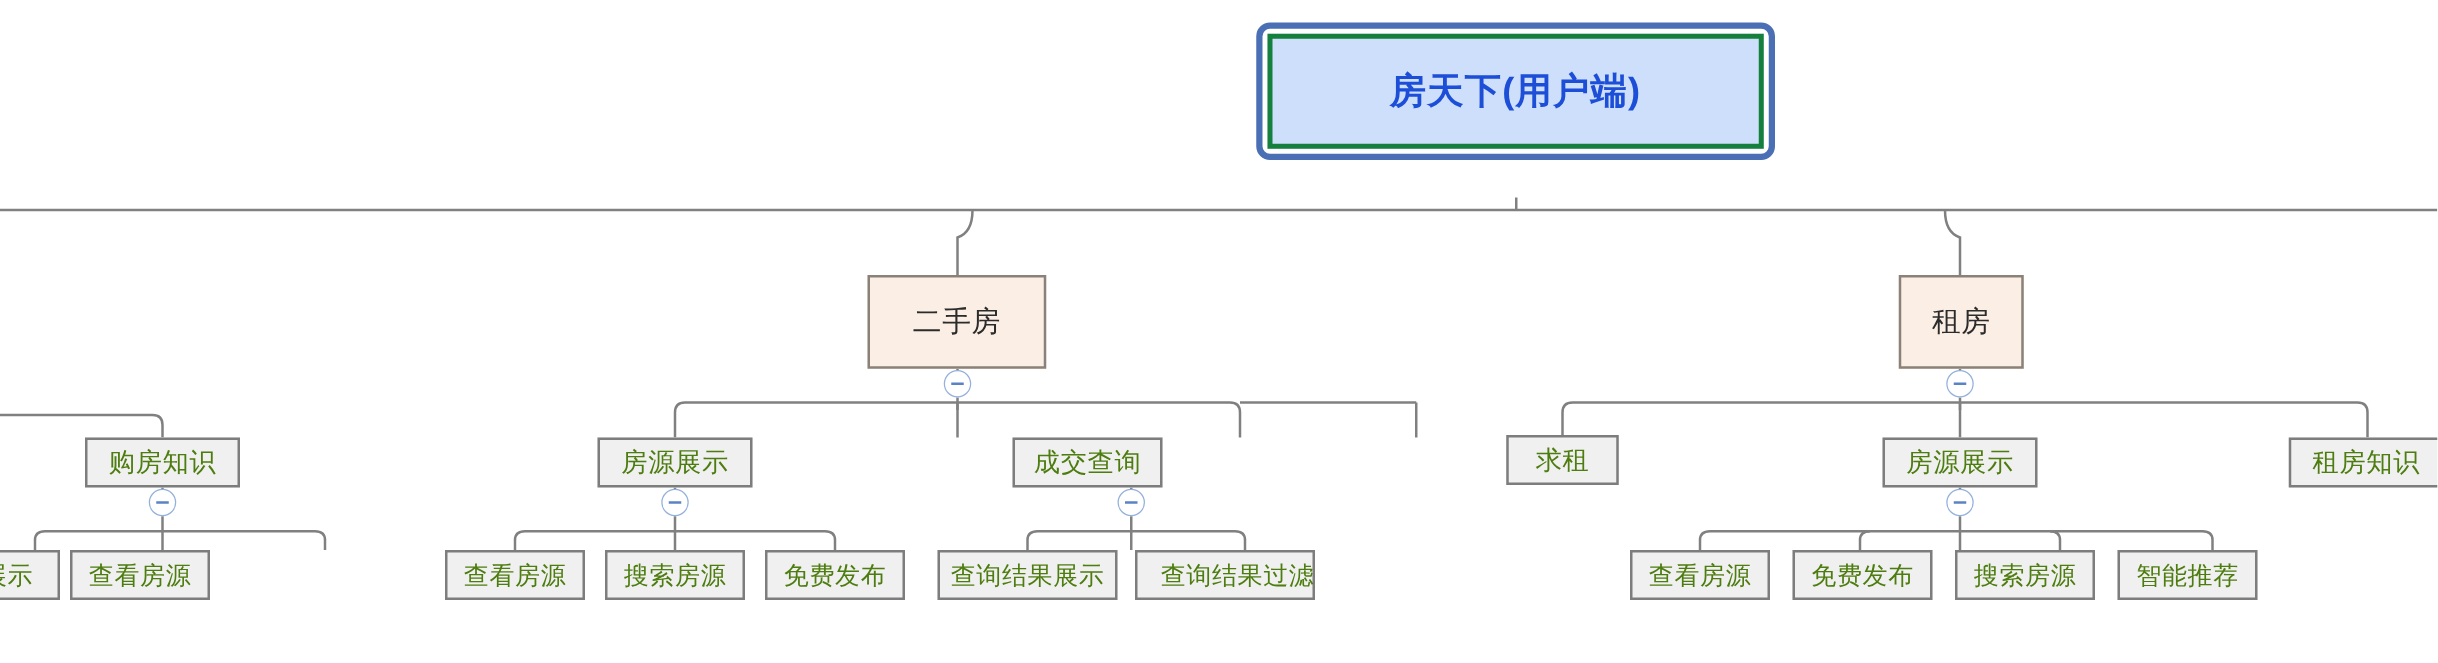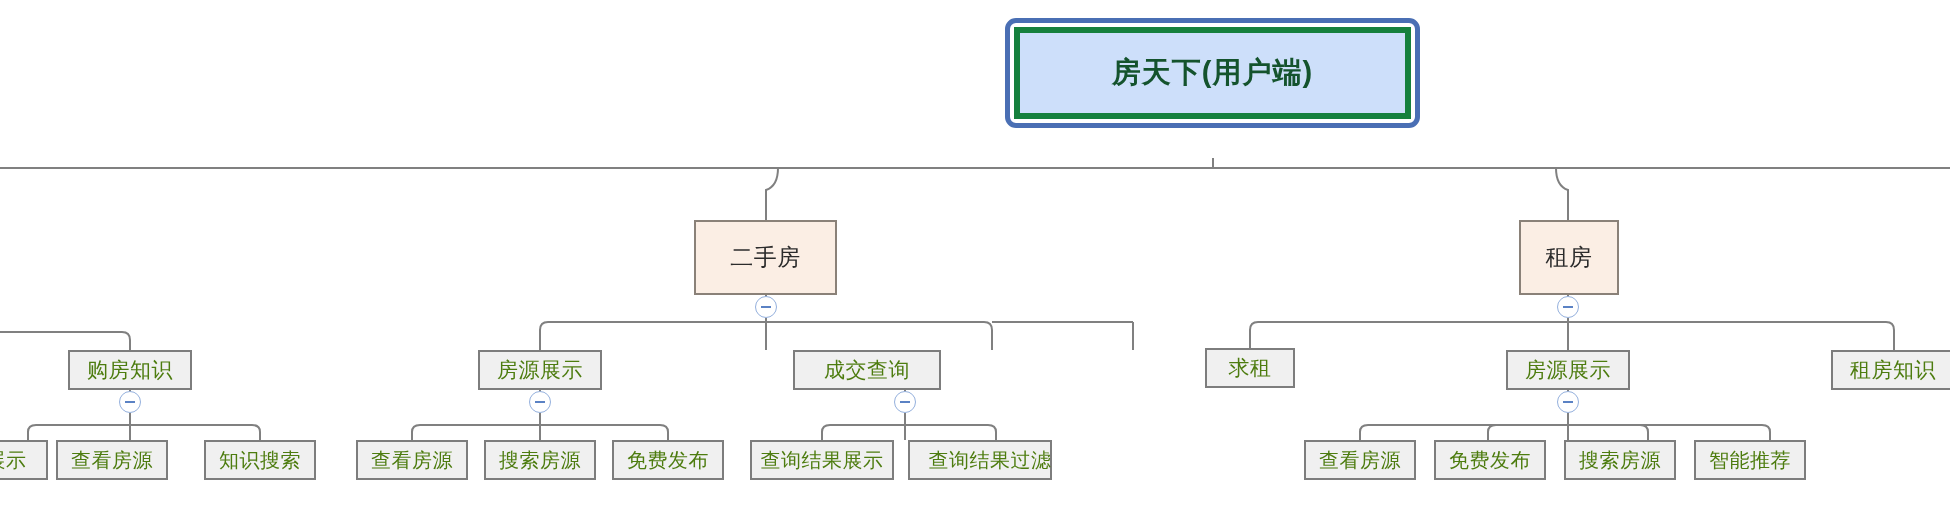--- a/index.html
+++ b/index.html
@@ -31,24 +31,24 @@
     justify-content: center;
     white-space: nowrap;
     color: #4d7c0f;
     background: #f0f0f0;
     border: 2px solid #808080;
     font-size: 21px;
     letter-spacing: 0.5px;
   }
   .node.root {
     background: #cddffa;
-    border: 6px solid #15803d;
+    border: 4px solid #15803d;
     font-size: 29px;
     font-weight: bold;
-    color: #14532d;
+    color: #1d4ed8;
     letter-spacing: 1px;
   }
   .root-halo {
     position: absolute;
     box-sizing: border-box;
     border: 5px solid #4a6fb4;
     border-radius: 11px;
     background: #ffffff;
   }
   .node.level2 {
@@ -154,37 +154,36 @@
 
   <div class="node level2" style="left:694px; top:220px; width:143px; height:75px;">二手房</div>
   <div class="toggle" style="left:755px; top:296px;"></div>
 
   <div class="node level2" style="left:1519px; top:220px; width:100px; height:75px;">租房</div>
   <div class="toggle" style="left:1557px; top:296px;"></div>
 
   <div class="node level3" style="left:478px; top:350px; width:124px; height:40px;">房源展示</div>
   <div class="toggle" style="left:529px; top:391px;"></div>
 
-  <div class="node level3" style="left:793px; top:350px; width:148px; height:40px;">成交查询</div>
+  <div class="node level3" style="left:810px; top:350px; width:120px; height:40px;">成交查询</div>
   <div class="toggle" style="left:894px; top:391px;"></div>
 
 
   <div class="node level3" style="left:1205px; top:348px; width:90px; height:40px;">求租</div>
 
   <div class="node level3" style="left:1506px; top:350px; width:124px; height:40px;">房源展示</div>
   <div class="toggle" style="left:1557px; top:391px;"></div>
 
   <div class="node level3" style="left:1831px; top:350px; width:124px; height:40px;">租房知识</div>
 
   <div class="node level3" style="left:68px; top:350px; width:124px; height:40px;">购房知识</div>
   <div class="toggle" style="left:119px; top:391px;"></div>
 
   <div class="node leaf" style="left:-36px; top:440px; width:84px; height:40px;">展示</div>
   <div class="node leaf" style="left:56px; top:440px; width:112px; height:40px;">查看房源</div>
-  <div class="node leaf" style="left:204px; top:440px; width:112px; height:40px;">知识搜索</div>
 
   <div class="node leaf" style="left:356px; top:440px; width:112px; height:40px;">查看房源</div>
   <div class="node leaf" style="left:484px; top:440px; width:112px; height:40px;">搜索房源</div>
   <div class="node leaf" style="left:612px; top:440px; width:112px; height:40px;">免费发布</div>
 
   <div class="node leaf" style="left:750px; top:440px; width:144px; height:40px;">查询结果展示</div>
   <div class="node leaf" style="left:908px; top:440px; width:144px; height:40px;padding-left:20px;">查询结果过滤</div>
 
   <div class="node leaf" style="left:1304px; top:440px; width:112px; height:40px;">查看房源</div>
   <div class="node leaf" style="left:1434px; top:440px; width:112px; height:40px;">免费发布</div>

